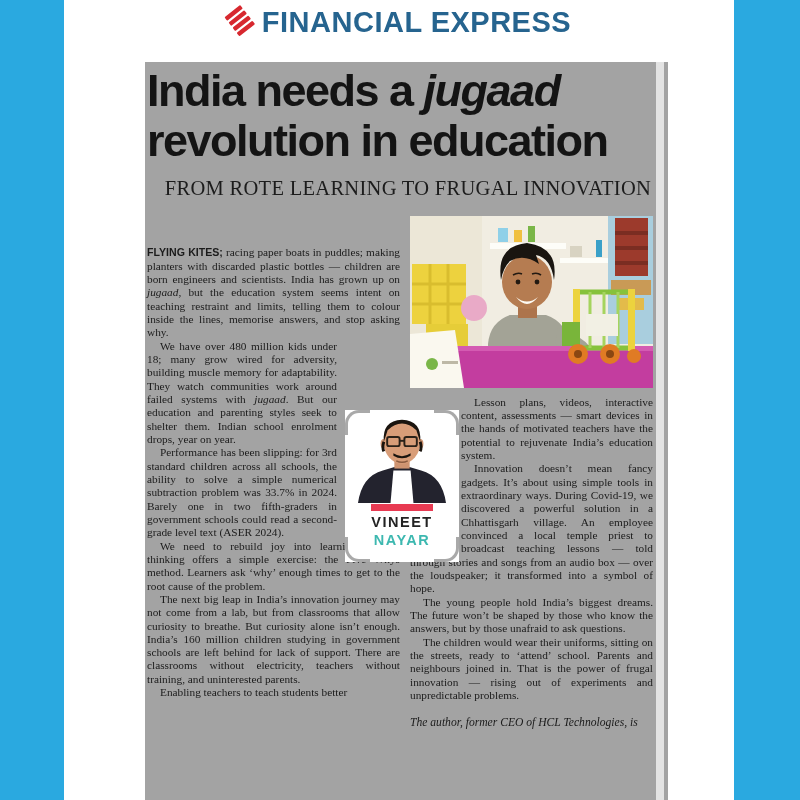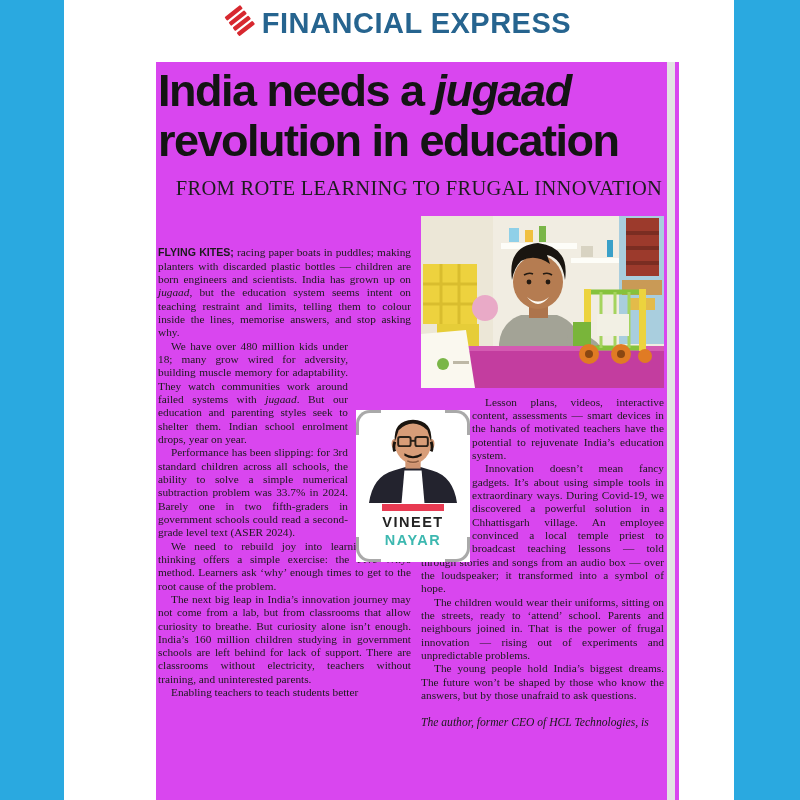--- a/index.html
+++ b/index.html
@@ -5,28 +5,28 @@
   html,body{margin:0;padding:0;}
   body{width:800px;height:800px;position:relative;background:#ffffff;overflow:hidden;
        font-family:"Liberation Serif", serif;}
   .frame-bar{position:absolute;top:0;height:800px;background:#2aa9e0;}
   .frame-left{left:0;width:64px;}
   .frame-right{left:734px;width:66px;}
 
   
   .masthead{position:absolute;top:6px;left:64px;width:670px;text-align:center;}
   .masthead-inner{display:inline-block;}
-  .logo-row{display:flex;align-items:center;gap:9px;justify-content:center;}
+  .logo-row{display:flex;align-items:flex-start;gap:9px;justify-content:center;}
   .fe-title{font-family:"Liberation Sans", sans-serif;font-weight:700;font-size:29px;
             color:#26648f;letter-spacing:.5px;white-space:nowrap;}
   .fe-tagline{font-family:"Liberation Sans", sans-serif;font-weight:700;font-size:13px;
               color:#c92f39;text-align:right;margin-top:-1px;padding-right:2px;}
 
   
-  .article{position:absolute;left:156px;top:62px;width:523px;height:738px;overflow:hidden;background:#d946ef;}
+  .article{position:absolute;left:145px;top:62px;width:523px;height:738px;overflow:hidden;background:#a3a3a3;}
   .clip-edge{position:absolute;left:511px;top:0;width:8px;height:738px;background:#e3e3e3;}
   .headline{margin:4px 0 0 2px;font-family:"Liberation Sans", sans-serif;font-weight:700;
             font-size:45px;line-height:1.12;color:#141414;letter-spacing:-1.5px;}
   .hl-italic{font-style:italic;}
   .subhead{margin:10px 0 16px 3px;font-weight:400;font-size:20.5px;color:#1c1c1c;letter-spacing:.3px;text-align:center;}
 
   .columns{display:flex;gap:10px;margin:13px 0 0 2px;width:506px;align-items:center;}
   .col{text-align:justify;color:#1b1b1b;font-size:11.3px;line-height:1.18;}
   .col-left{width:253px;}
   .col-right{width:243px;}
@@ -153,22 +153,22 @@
 
             <polygon points="0,118 45,114 54,172 0,172" fill="#faf8ef"></polygon>
             <circle cx="22" cy="148" r="6" fill="#7ab648"></circle>
             <rect x="32" y="145" width="16" height="3" fill="#bdb8a6"></rect>
           </svg>
         </figure>
         <div class="spacer-left"></div>
         <div>
             <p><span>Lesson plans, videos, interactive content, assessments — smart devices in the hands of motivated teachers have the potential to rejuvenate India’s education system.</span></p>
             <p><span>Innovation doesn’t mean fancy gadgets. It’s about using simple tools in extraordinary ways. During Covid-19, we discovered a powerful solution in a Chhattisgarh village. An employee convinced a local temple priest to broadcast teaching lessons — told through stories and songs from an audio box — over the loudspeaker; it transformed into a symbol of hope.</span></p>
+            <p><span>The young people hold India’s biggest dreams. The future won’t be shaped by those who know the answers, but by those unafraid to ask questions.</span></p>
             <p><span>The children would wear their uniforms, sitting on the streets, ready to ‘attend’ school. Parents and neighbours joined in. That is the power of frugal innovation — rising out of experiments and unpredictable problems.</span></p>
-            <p><span>The young people hold India’s biggest dreams. The future won’t be shaped by those who know the answers, but by those unafraid to ask questions.</span></p>
           </div>
         <p class="author-note">The author, former CEO of HCL Technologies, is</p>
       </div>
     </div>
 
     <aside class="portrait">
       <div class="corner c-tl"></div>
       <div class="corner c-tr"></div>
       <div class="corner c-bl"></div>
       <div class="corner c-br"></div>

